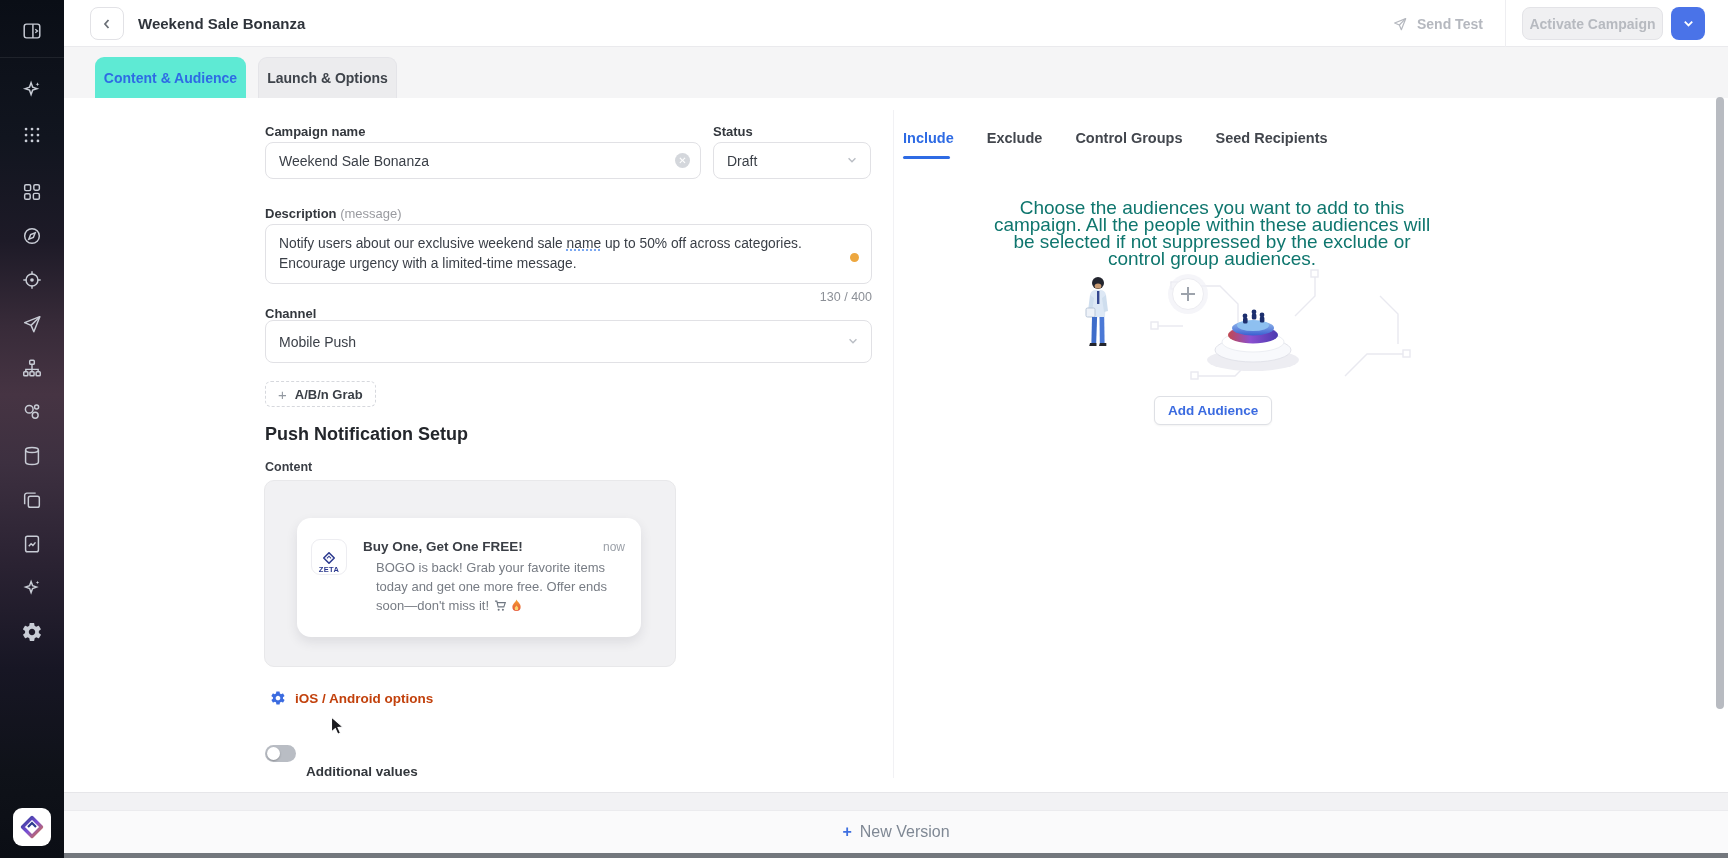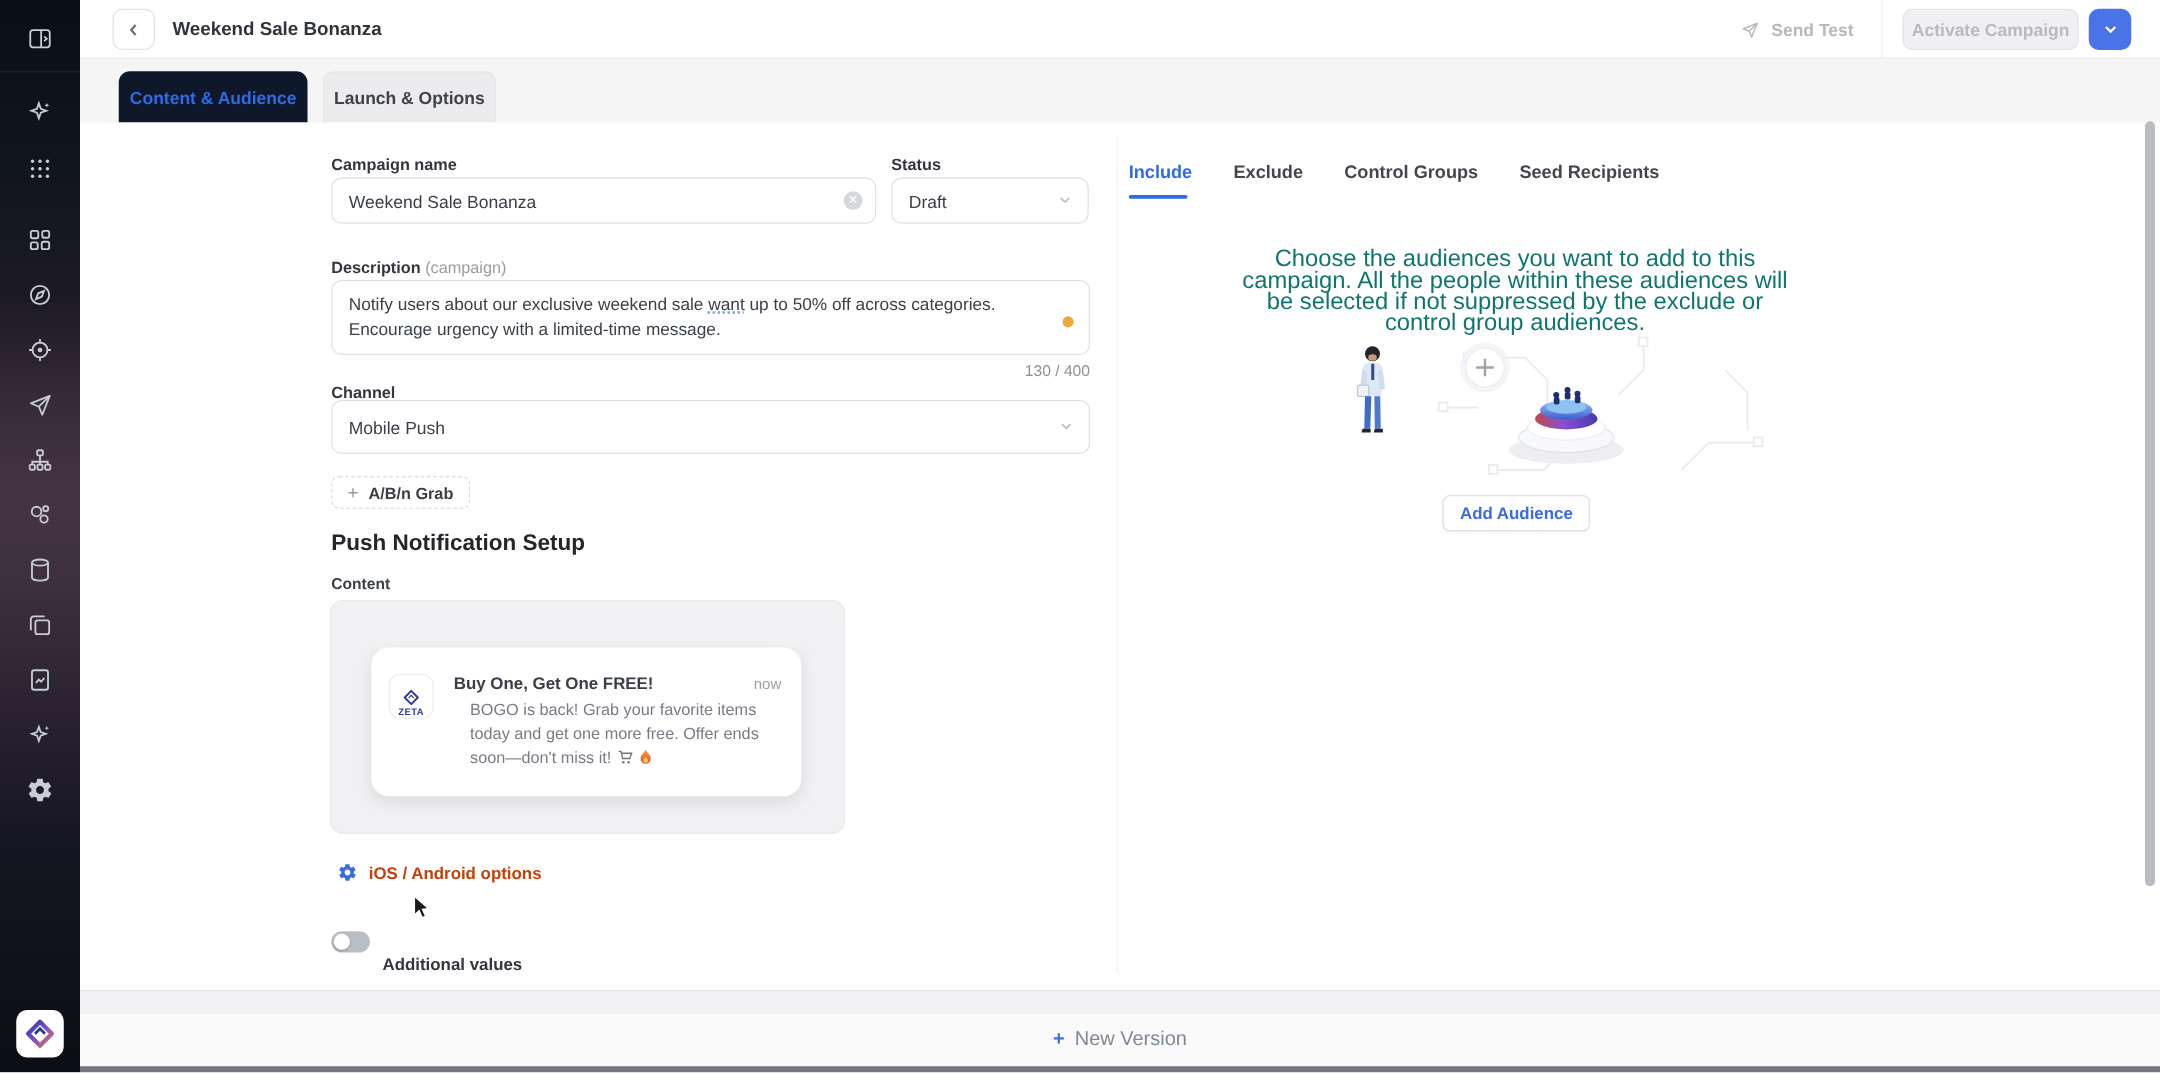--- a/index.html
+++ b/index.html
@@ -19,21 +19,21 @@
   #header{left:64px;top:0;width:1664px;height:47px;background:#fff;border-bottom:1px solid #eaeaed;}
   #back-btn{left:26px;top:7px;width:34px;height:33px;background:#fff;border:1px solid #e2e2e6;border-radius:8px;display:flex;align-items:center;justify-content:center;color:#6b7077;cursor:pointer;}
   #page-title{left:74px;top:0;height:47px;line-height:47px;font-size:15px;font-weight:700;color:#2f343b;}
   #send-test{left:1328px;top:0;height:47px;display:flex;align-items:center;gap:9px;color:#b5b8bf;font-size:14px;font-weight:600;cursor:pointer;}
   #header-vdiv{left:1441px;top:0;width:1px;height:47px;background:#eeeef1;}
   #activate-btn{left:1458px;top:7px;width:141px;height:33px;background:#f0f0f2;border:1px solid #e3e3e7;border-radius:8px;color:#b7bac0;font-size:14px;font-weight:600;display:flex;align-items:center;justify-content:center;cursor:pointer;}
   #activate-chevron{left:1607px;top:7px;width:34px;height:33px;background:#4a73e8;border-radius:8px;display:flex;align-items:center;justify-content:center;color:#fff;cursor:pointer;}
 
   
   .page-tab{top:57px;height:41px;border-radius:9px 9px 0 0;display:flex;align-items:center;justify-content:center;font-size:14px;cursor:pointer;}
-  #tab-content{left:95px;width:151px;background:#0f172a;color:#2e6be4;font-weight:700;}
+  #tab-content{left:95px;width:151px;background:#5eead4;color:#2e6be4;font-weight:700;}
   #tab-launch{left:258px;width:139px;background:#ececee;border:1px solid #e4e4e8;border-bottom:none;color:#3e434a;font-weight:600;}
 
   
   #main-card{left:64px;top:98px;width:1664px;height:694px;background:#fff;}
   #panel-vdiv{left:893px;top:110px;width:1px;height:668px;background:#f1f1f4;}
 
   .field-label{font-size:13px;font-weight:700;color:#33373d;}
   .optional{font-weight:400;color:#9a9ba0;}
   .text-input{background:#fff;border:1px solid #e1e1e5;border-radius:8px;font-size:14px;color:#3a3f47;font-family:"Liberation Sans",sans-serif;padding:0 34px 0 13px;width:100%;height:100%;outline:none;}
   .select-box{background:#fff;border:1px solid #e1e1e5;border-radius:8px;font-size:14px;color:#3a3f47;display:flex;align-items:center;padding:0 13px;cursor:pointer;}
@@ -250,24 +250,24 @@
   </div>
   <div id="lbl-status" class="abs field-label">Status</div>
   <div id="sel-status" class="abs select-box">
     <span>Draft</span>
     <span class="chev"><svg width="12" height="12" viewBox="0 0 14 14" fill="none" stroke="currentColor" stroke-width="1.6">
           <path d="M3 5l4 4 4-4"></path>
         </svg></span>
   </div>
 
   <div id="lbl-desc" class="abs field-label">
-    <span>Description</span> <span class="optional">(campaign)</span>
+    <span>Description</span> <span class="optional">(message)</span>
   </div>
   <div id="desc-box" class="abs">
-    <span>Notify users about our exclusive weekend sale </span><span id="desc-underline">want</span><span> up to 50% off across categories. Encourage urgency with a limited-time message.</span>
+    <span>Notify users about our exclusive weekend sale </span><span id="desc-underline">name</span><span> up to 50% off across categories. Encourage urgency with a limited-time message.</span>
     <div id="grammar-dot"></div>
   </div>
   <div id="char-count" class="abs">130 / 400</div>
 
   <div id="lbl-channel" class="abs field-label">Channel</div>
   <div id="sel-channel" class="abs select-box">
     <span>Mobile Push</span>
     <span class="chev"><svg width="12" height="12" viewBox="0 0 14 14" fill="none" stroke="currentColor" stroke-width="1.6">
           <path d="M3 5l4 4 4-4"></path>
         </svg></span>

